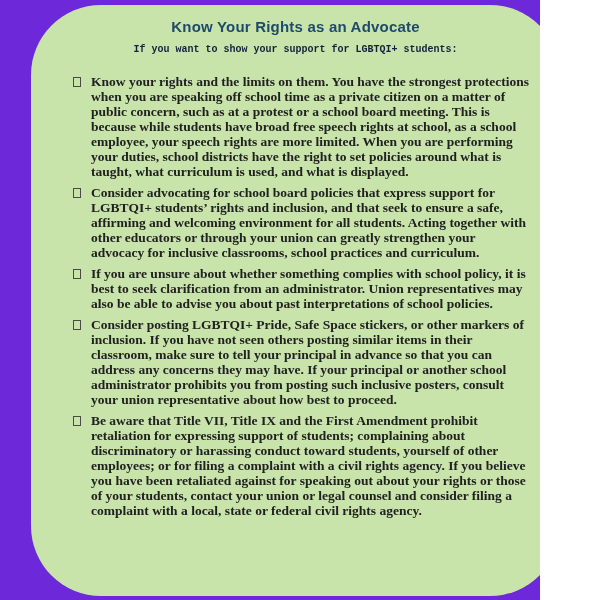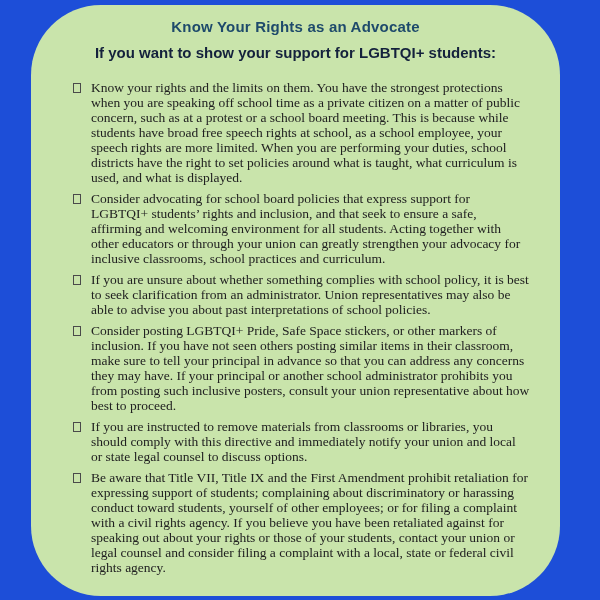--- a/index.html
+++ b/index.html
@@ -5,23 +5,23 @@
   html, body {
     margin: 0;
     padding: 0;
     background: #ffffff;
     width: 600px;
     height: 600px;
     font-family: "Liberation Serif", serif;
   }
   .page {
     position: relative;
-    width: 600px;
+    width: 540px;
     height: 600px;
-    background: #1d4ed8;
+    background: #6d28d9;
     overflow: hidden;
   }
   .card {
     position: absolute;
     left: 31px;
     top: 5px;
     width: 529px;
     height: 591px;
     background: var(--card-bg, #c9e4ab);
     border-radius: 70px;
@@ -33,30 +33,31 @@
     text-align: center;
     font-family: "Liberation Sans", sans-serif;
     font-size: 15px;
     font-weight: bold;
     color: var(--title-color, #1e4a6b);
     letter-spacing: 0.2px;
   }
   .subtitle {
     margin: 9px 0 0 0;
     text-align: center;
-    font-family: Liberation Sans, sans-serif;
-    font-size: 15px;
+    font-family: Liberation Mono, monospace;
+    font-size: 10px;
     font-weight: bold;
     color: var(--subtitle-color, #14213c);
   }
   ul.bullets {
     list-style: none;
     margin: 19px 3px 0 41px;
     padding: 0;
     width: 458px;
+    font-weight: bold;
   }
   ul.bullets li {
     position: relative;
     padding-left: 19px;
     margin-bottom: 6px;
     font-size: 13.5px;
     line-height: 15px;
     color: var(--body-color, #212121);
     text-align: left;
   }
@@ -90,21 +91,17 @@
       <li>
         <span class="checkbox"></span>
         <span>If you are unsure about whether something complies with school policy, it is best to seek clarification from an administrator. Union representatives may also be able to advise you about past interpretations of school policies.</span>
       </li>
       <li>
         <span class="checkbox"></span>
         <span>Consider posting LGBTQI+ Pride, Safe Space stickers, or other markers of inclusion. If you have not seen others posting similar items in their classroom, make sure to tell your principal in advance so that you can address any concerns they may have. If your principal or another school administrator prohibits you from posting such inclusive posters, consult your union representative about how best to proceed.</span>
       </li>
       <li>
         <span class="checkbox"></span>
-        <span>If you are instructed to remove materials from classrooms or libraries, you should comply with this directive and immediately notify your union and local or state legal counsel to discuss options.</span>
-      </li>
-      <li>
-        <span class="checkbox"></span>
         <span>Be aware that Title VII, Title IX and the First Amendment prohibit retaliation for expressing support of students; complaining about discriminatory or harassing conduct toward students, yourself of other employees; or for filing a complaint with a civil rights agency. If you believe you have been retaliated against for speaking out about your rights or those of your students, contact your union or legal counsel and consider filing a complaint with a local, state or federal civil rights agency.</span>
       </li>
     </ul>
   </div>
 </div>
 
 </body></html>

